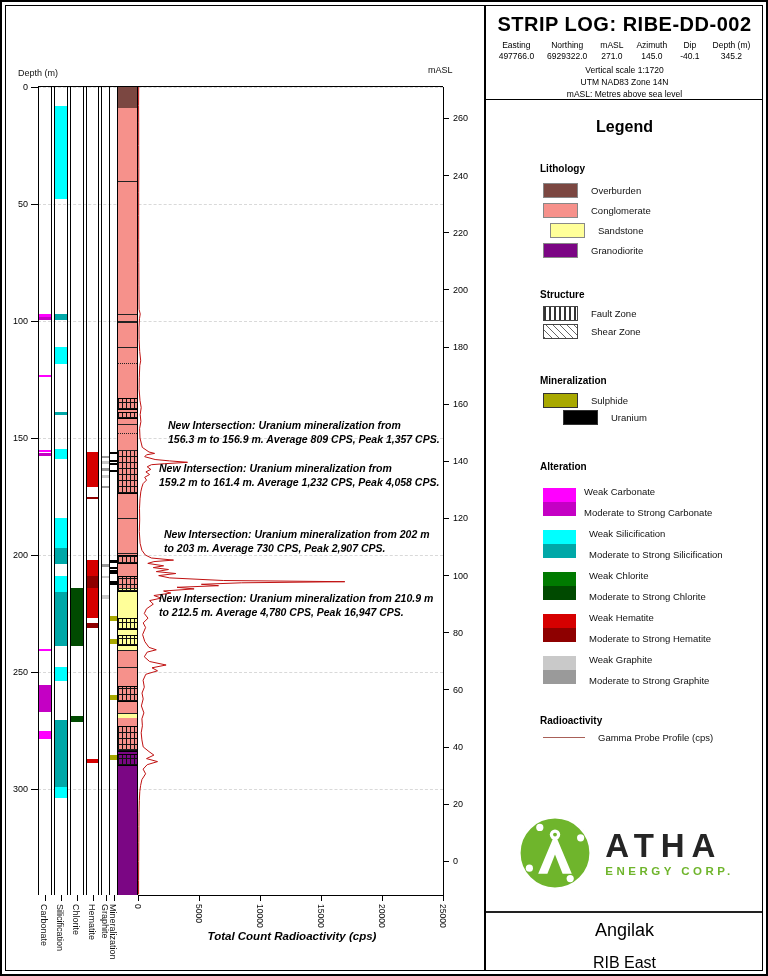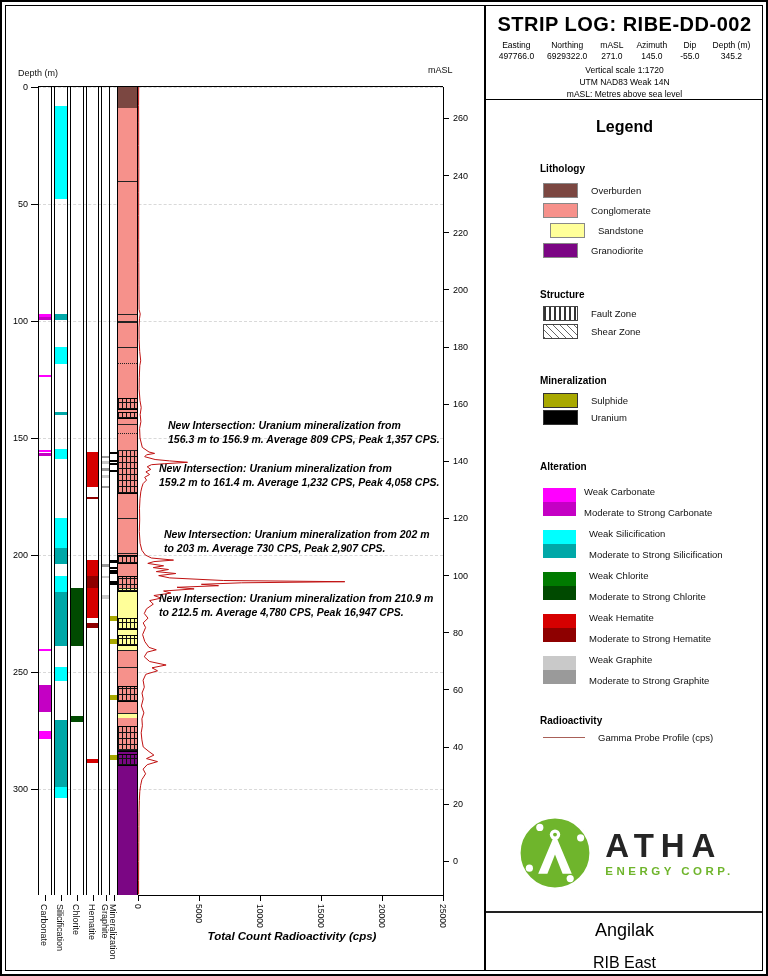--- a/index.html
+++ b/index.html
@@ -249,30 +249,30 @@
         <div class="fld">
           <div class="l">mASL</div>
           <div class="v">271.0</div>
           </div>
         <div class="fld">
           <div class="l">Azimuth</div>
           <div class="v">145.0</div>
           </div>
         <div class="fld">
           <div class="l">Dip</div>
-          <div class="v">-55.0</div>
+          <div class="v">-40.1</div>
           </div>
         <div class="fld">
           <div class="l">Depth (m)</div>
           <div class="v">345.2</div>
           </div>
       </div>
       <div id="hdr-scale">
         <div>Vertical scale 1:1720</div>
-        <div>UTM NAD83 Weak 14N</div>
+        <div>UTM NAD83 Zone 14N</div>
         <div>mASL: Metres above sea level</div>
       </div>
     </div>
 
     <div id="legend-title">Legend</div>
     <div class="sec-title" style="top:158px;">Lithology</div>
     <div id="leg-lith"></div>
     <div class="sec-title" style="top:284px;">Structure</div>
     <div id="leg-struct"></div>
     <div class="sec-title" style="top:370px;">Mineralization</div>
@@ -333,21 +333,21 @@
         <div class="leg-lab">Fault Zone</div>
       </div>
       <div class="leg-row" style="top: 319px;">
         <div class="sw pat-shear-sw" style="border-color: rgb(68, 68, 68);"></div>
         <div class="leg-lab">Shear Zone</div>
       </div>
       <div class="leg-row" style="top: 388px;">
         <div class="sw" style="background: rgb(168, 168, 0); border-color: rgb(51, 51, 51);"></div>
         <div class="leg-lab">Sulphide</div>
       </div>
-      <div class="leg-row" style="top: 405px;">
+      <div class="leg-row" style="top: 405px; margin-left: 20px;">
         <div class="sw" style="background: rgb(0, 0, 0); border-color: rgb(51, 51, 51);"></div>
         <div class="leg-lab">Uranium</div>
       </div>
       <div class="leg-row" style="top: 476px; gap: 8px;">
         <div class="sw2">
           <div style="background: rgb(255, 0, 255);"></div>
           <div style="background: rgb(196, 0, 196);"></div>
         </div>
         <div>
           <div class="leg-lab2">Weak Carbonate</div>

